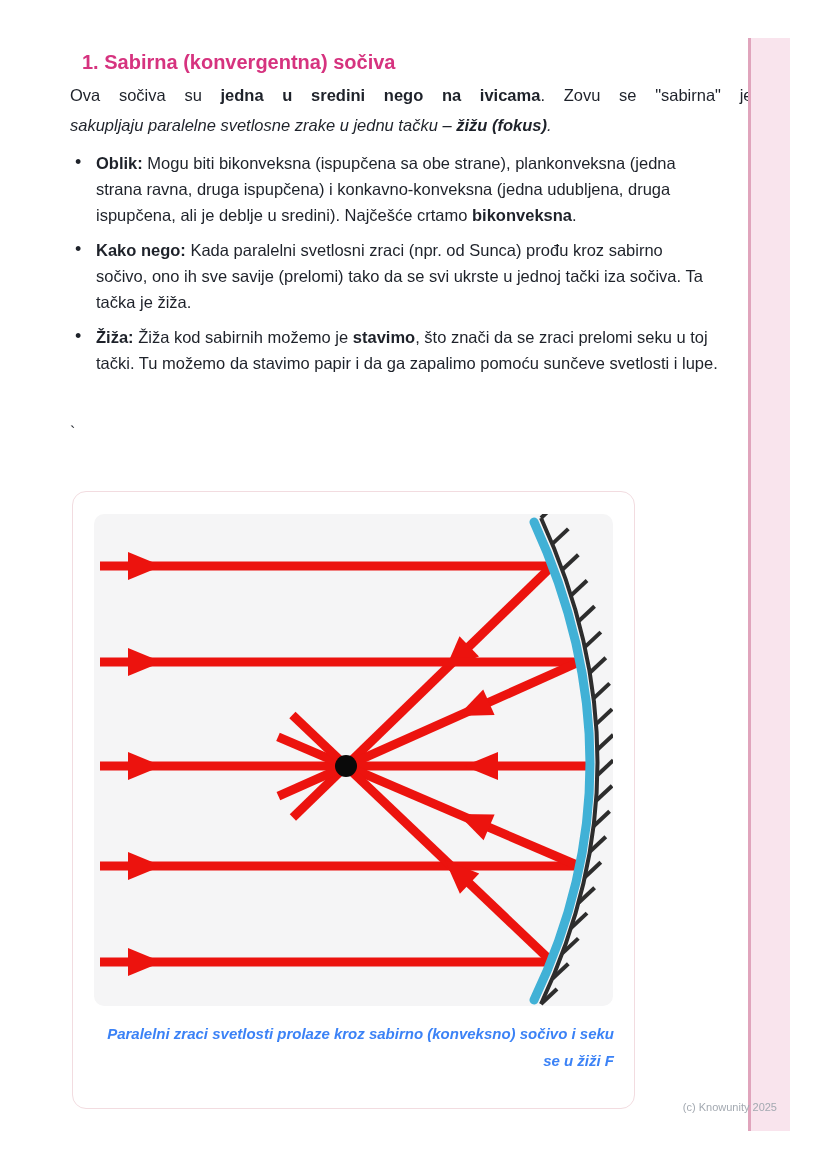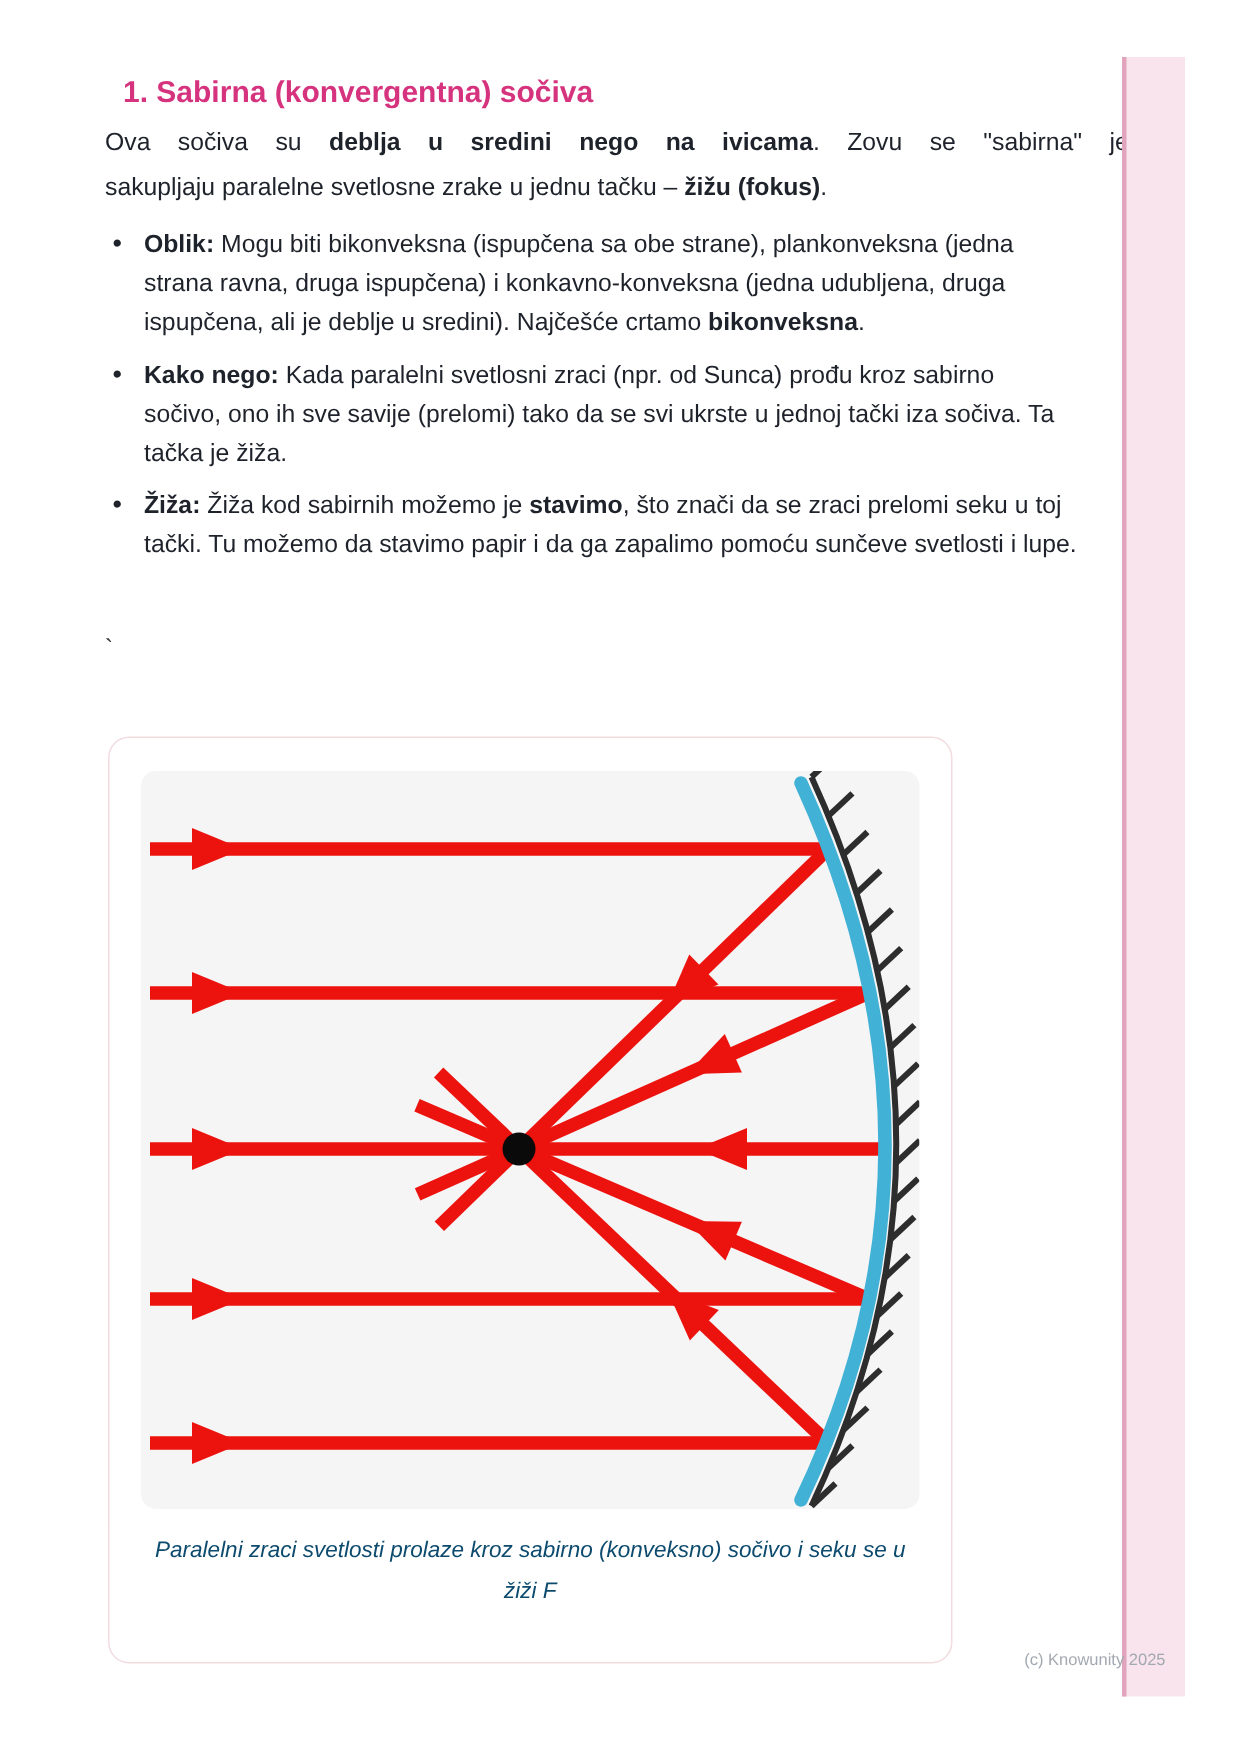--- a/index.html
+++ b/index.html
@@ -5,45 +5,45 @@
   html,body{margin:0;padding:0;}
   body{font-family:"Liberation Sans", sans-serif;}
   .page{position:relative;width:828px;height:1171px;background:#ffffff;overflow:hidden;}
 
   .title{position:absolute;left:70px;top:38px;margin:12px;font-size:20px;line-height:24px;font-weight:700;color:#d6337f;}
 
   .intro{position:absolute;left:70px;top:80px;width:688px;color:#1e222a;font-size:16.5px;}
   .intro .jline{text-align:justify;text-align-last:justify;line-height:30px;white-space:nowrap;display:flex;justify-content:space-between;}
   .intro .jline span{white-space:pre;}
   .intro .jline{display:block;white-space:normal;}
-  .intro .nline{line-height:30px;}
+  .intro .nline{line-height:30px;font-style:italic;}
   .b{font-weight:700;}
 
   .bullets{position:absolute;left:70px;top:150px;width:648px;margin:0;padding:0;list-style:none;color:#1e222a;}
   .bullets li{position:relative;padding-left:26px;font-size:16.5px;line-height:26px;margin-bottom:9px;}
   .bullets .marker{position:absolute;left:5px;top:-1px;font-size:18px;}
 
   .stray{position:absolute;left:70px;top:424px;font-size:16px;color:#30343b;}
 
   .card{position:absolute;left:72px;top:491px;width:561px;height:616px;margin:0;background:#ffffff;border:1px solid #f2dce0;border-radius:14px;}
   .imgbox{position:absolute;left:21px;top:22px;width:519px;height:492px;background:#f5f5f6;border-radius:10px;overflow:hidden;}
-  .caption{position:absolute;left:20px;top:528px;width:521px;text-align:center;font-style:italic;font-size:15px;line-height:27px;color:#0c4a6e;}
+  .caption{position:absolute;left:20px;top:528px;width:521px;text-align:right;font-style:italic;font-size:15px;line-height:27px;color:#3b82f6;font-weight:bold;}
 
   .footer{position:absolute;top:1101px;right:51px;font-size:11px;color:#a3a9b1;z-index:2;}
   .stripe{position:absolute;left:748px;top:38px;width:39px;height:1093px;background:#f9e4ed;border-left:3px solid #e0a4bc;z-index:1;}
 </style>
 </head>
 <body>
 
 <div class="page">
 
   <h2 class="title">1. Sabirna (konvergentna) sočiva</h2>
 
   <div class="intro">
-    <div class="jline"><span>Ova sočiva su </span><span class="b">deblja u sredini nego na ivicama</span><span>. Zovu se "sabirna" jer</span></div>
+    <div class="jline"><span>Ova sočiva su </span><span class="b">jedna u sredini nego na ivicama</span><span>. Zovu se "sabirna" jer</span></div>
     <div class="nline"><span>sakupljaju paralelne svetlosne zrake u jednu tačku – </span><span class="b">žižu (fokus)</span><span>.</span></div>
   </div>
 
   <ul class="bullets">
     <li><span class="marker">•</span><span class="b">Oblik:</span><span> Mogu biti bikonveksna (ispupčena sa obe strane), plankonveksna (jedna strana ravna, druga ispupčena) i konkavno-konveksna (jedna udubljena, druga ispupčena, ali je deblje u sredini). Najčešće crtamo </span><span class="b">bikonveksna</span><span>.</span></li>
     <li><span class="marker">•</span><span class="b">Kako nego:</span><span> Kada paralelni svetlosni zraci (npr. od Sunca) prođu kroz sabirno sočivo, ono ih sve savije (prelomi) tako da se svi ukrste u jednoj tački iza sočiva. Ta tačka je žiža.</span><span class="b"></span><span></span></li>
     <li><span class="marker">•</span><span class="b">Žiža:</span><span> Žiža kod sabirnih možemo je </span><span class="b">stavimo</span><span>, što znači da se zraci prelomi seku u toj tački. Tu možemo da stavimo papir i da ga zapalimo pomoću sunčeve svetlosti i lupe.</span></li>
   </ul>
 
   <div class="stray">`</div>

